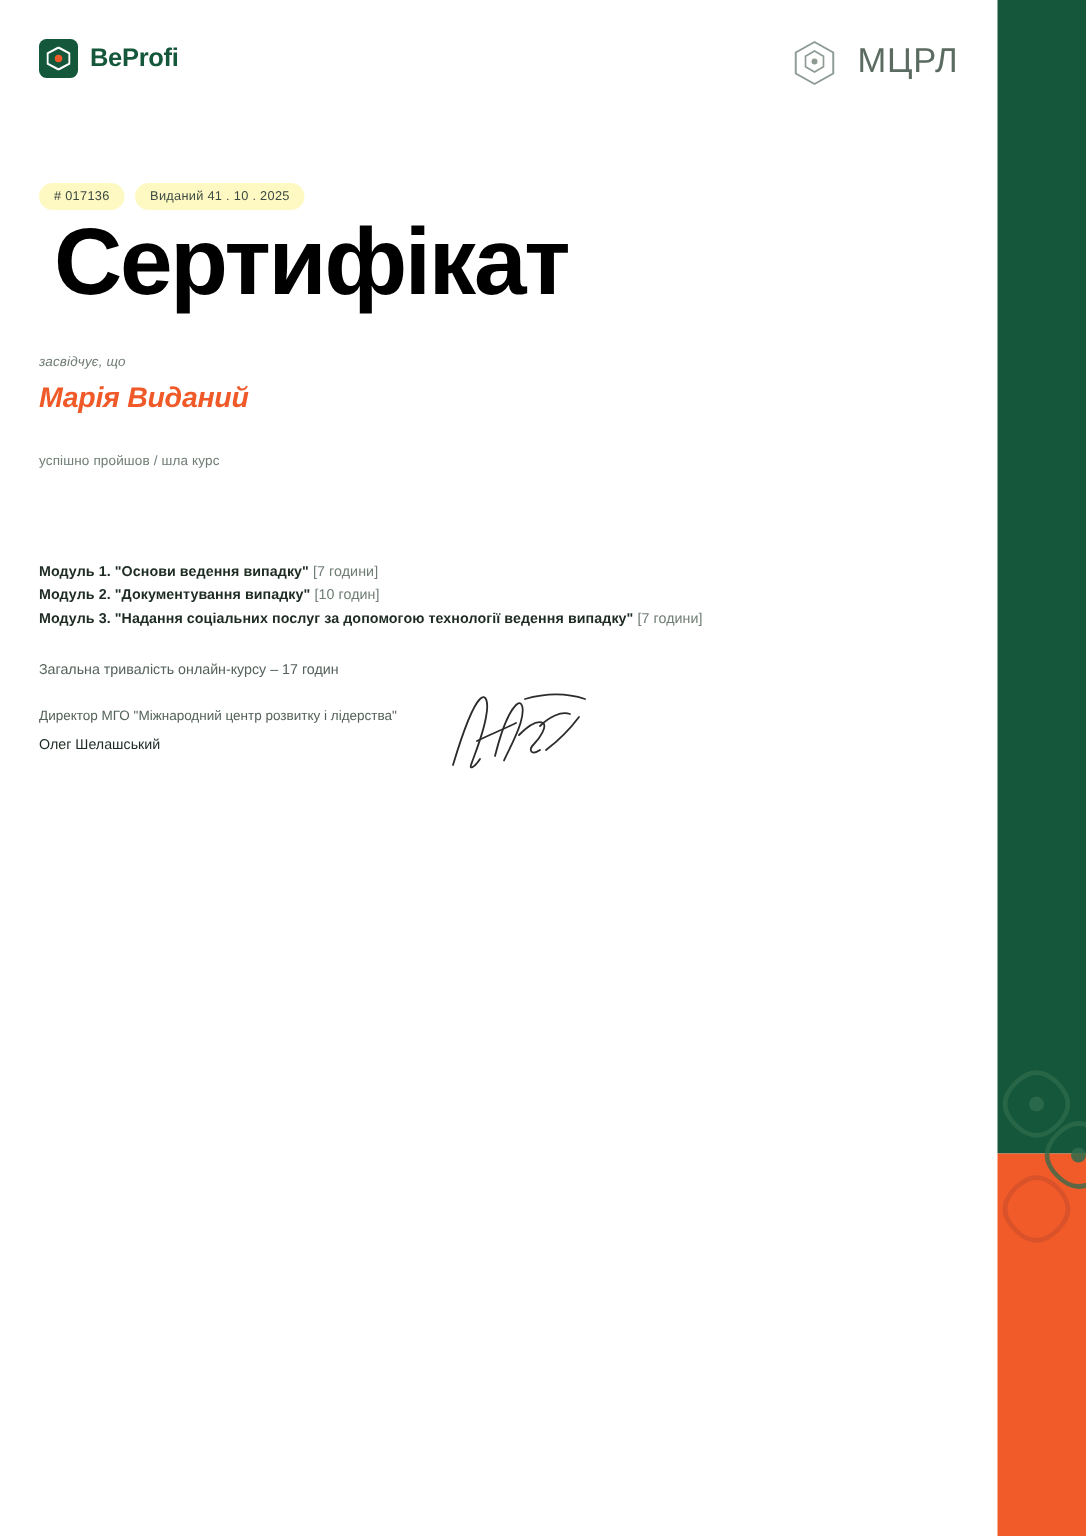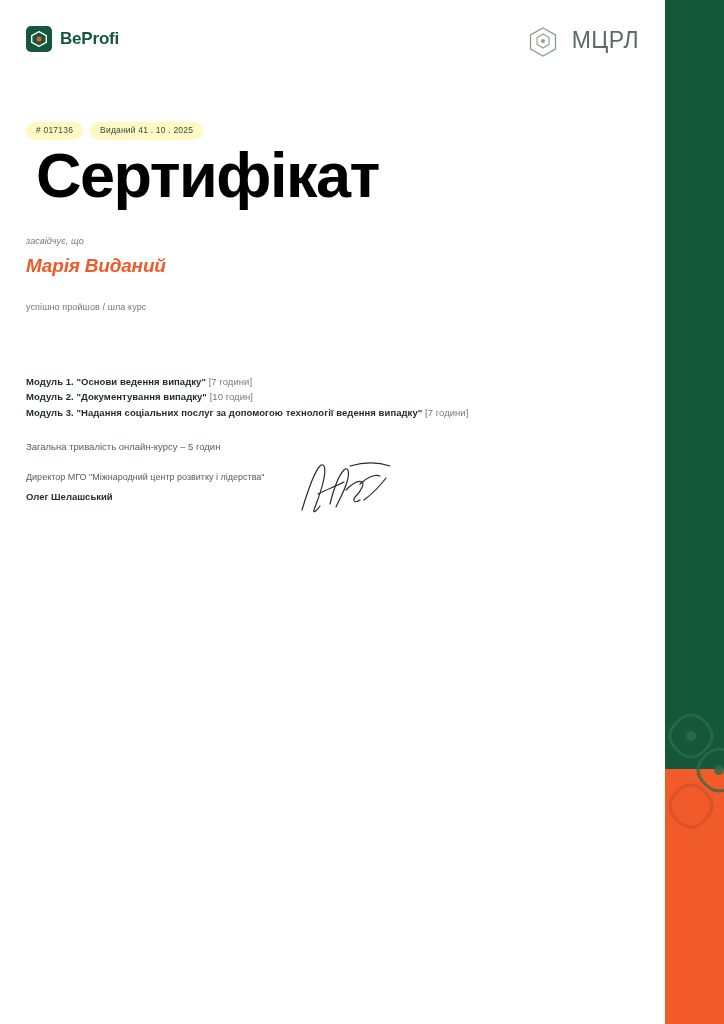--- a/index.html
+++ b/index.html
@@ -197,21 +197,21 @@
     left: 26px;
     right: 90px;
   }
   .sig-role {
     font-size: 9px;
     color: #54625a;
   }
   .sig-name {
     margin-top: 9px;
     font-size: 9.5px;
-    font-weight: bold;
+    font-weight: normal;
     color: #1d2b23;
   }
   .sig-mark {
     position: absolute;
     left: 268px;
     top: -12px;
     width: 120px;
     height: 60px;
   }
   .sig-mark svg { display: block; }
@@ -286,21 +286,21 @@
     <div class="module-line">
       <span>Модуль 2. "Документування випадку"</span>
       <span class="hours">[10 годин]</span>
     </div>
     <div class="module-line">
       <span>Модуль 3. "Надання соціальних послуг за допомогою технології ведення випадку"</span>
       <span class="hours">[7 години]</span>
     </div>
   </div>
 
-  <div class="total">Загальна тривалість онлайн-курсу – 5 годин</div>
+  <div class="total">Загальна тривалість онлайн-курсу – 17 годин</div>
 
   <div class="signature">
     <div class="sig-role">Директор МГО "Міжнародний центр розвитку і лідерства"</div>
     <div class="sig-name">Олег Шелашський</div>
     <div class="sig-mark">
       <svg width="120" height="60" viewBox="0 0 120 60" aria-hidden="true">
         <g fill="none" stroke="#2b2b2b" stroke-width="1.2" stroke-linecap="round">
           <path d="M8 50 C14 30, 20 12, 26 6 C30 2, 32 8, 30 18 C28 30, 22 44, 20 50 C19 53, 22 52, 26 46"></path>
           <path d="M24 34 C32 30, 42 26, 50 22"></path>
           <path d="M36 44 C40 28, 44 16, 50 10 C54 6, 56 12, 53 22 C50 32, 44 42, 42 47"></path>

